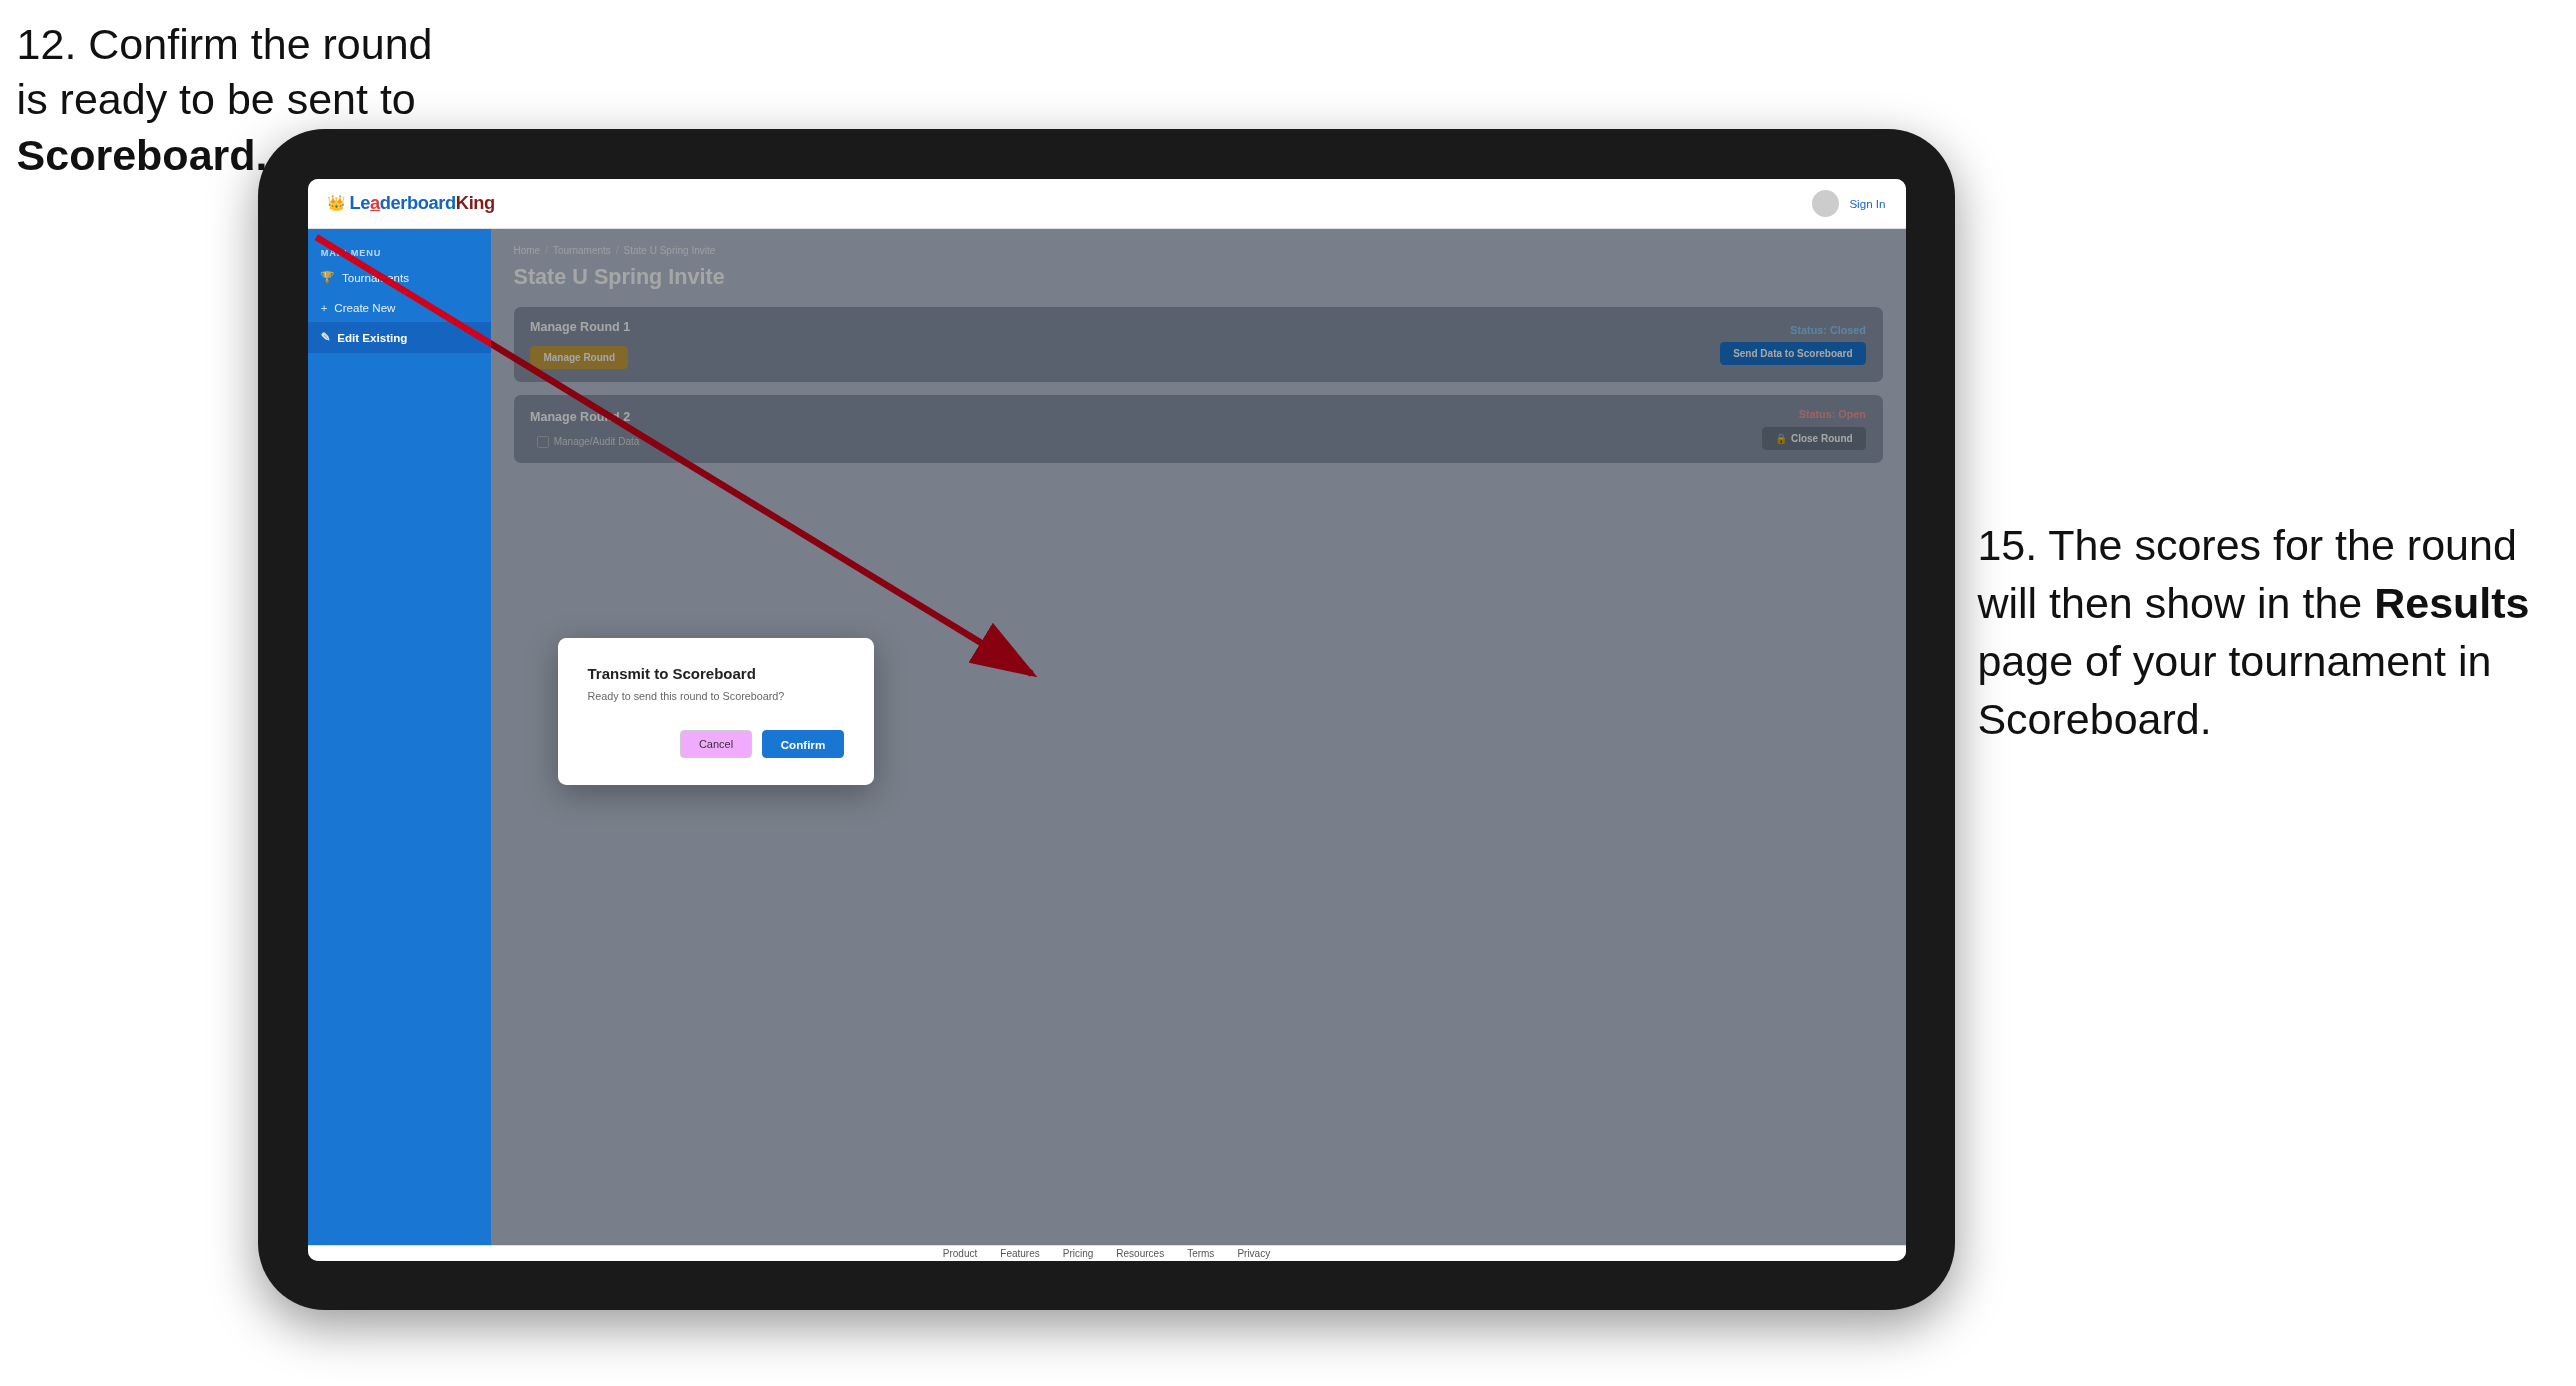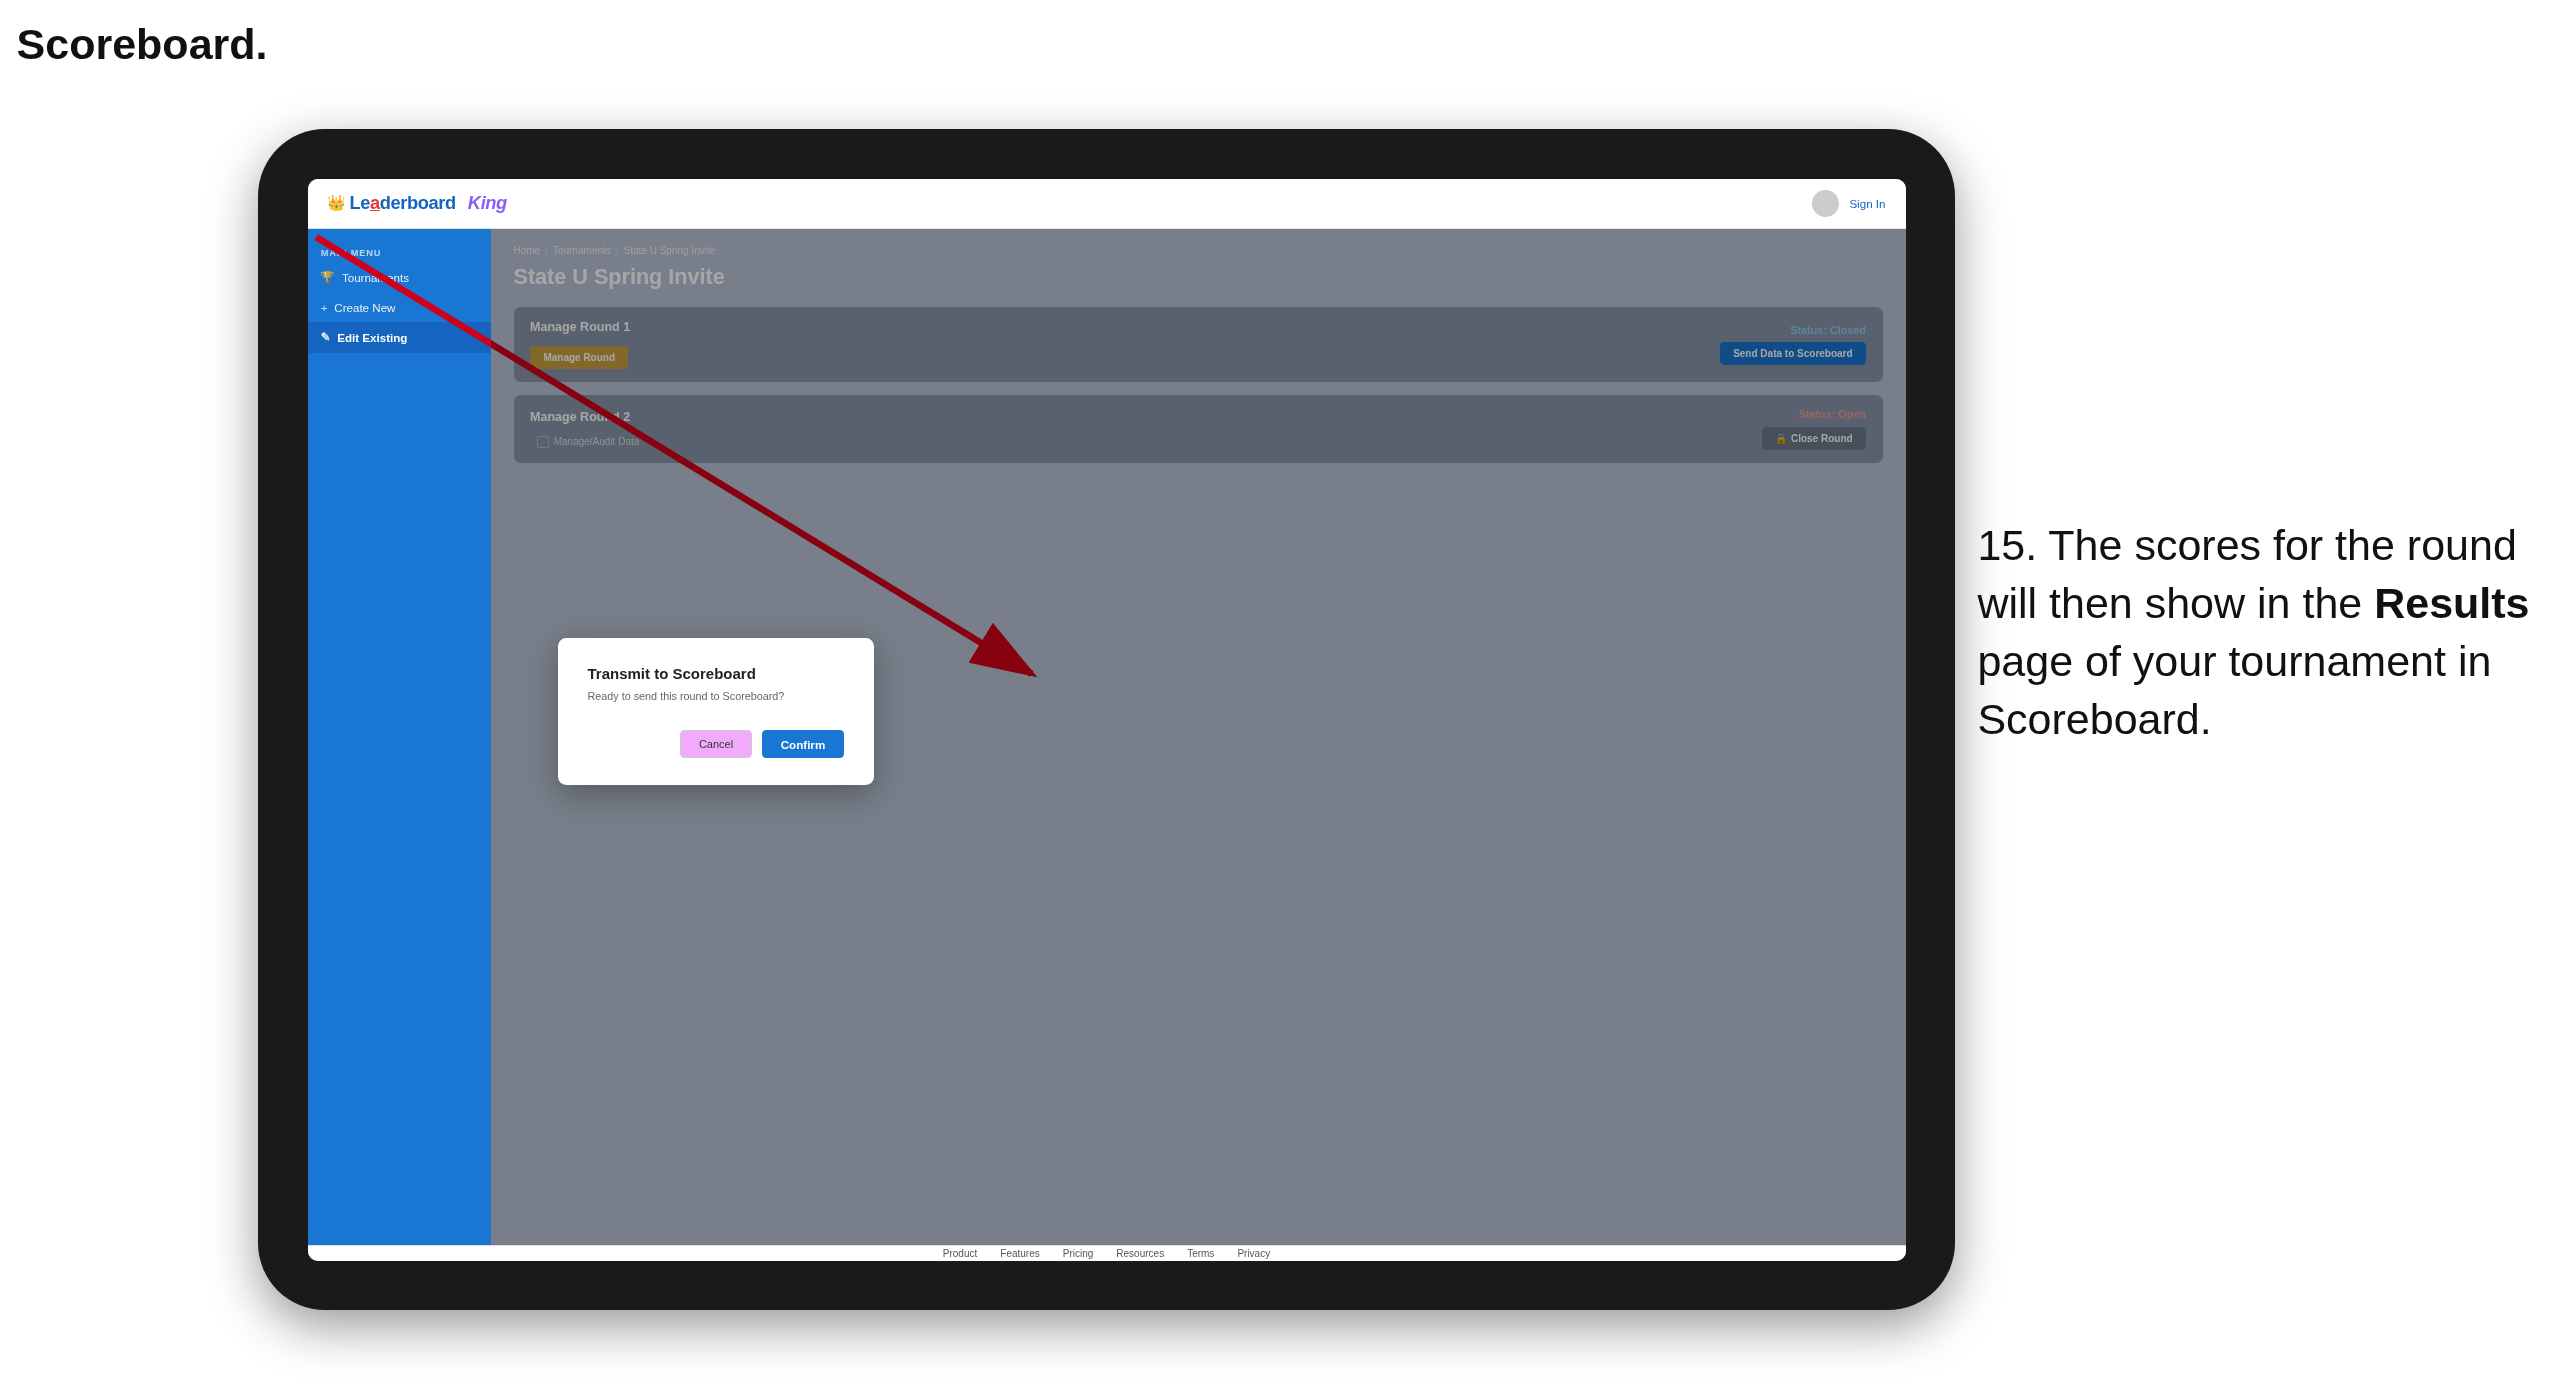--- a/index.html
+++ b/index.html
@@ -93,23 +93,21 @@
       display: flex;
       align-items: center;
     }
     .logo-text {
       font-size: 18.3px;
       font-weight: 800;
       color: #1565c0;
       letter-spacing: -0.4px;
     }
     .logo-text span.king {
-      font-style: italic;
-      color: #8b5cf6;
-      margin-left: 12px;
+      color: #7f1d1d;
     }
     .logo-crown {
       color: #f5a623;
       font-size: 15px;
       margin-right: 3.3px;
     }
 
     .nav-right {
       display: flex;
       align-items: center;
@@ -361,20 +359,22 @@
       height: 11.6px;
       background: transparent;
       border: 0.8px solid #bbb;
       border-radius: 1.7px;
     }
   </style>
 </head>
 <body>
 
 <div class="annotation-top-left">
+  <span style="white-space: pre-line; display: block;">12. Confirm the round
+is ready to be sent to</span>
   <strong>Scoreboard.</strong>
 </div>
 
 <div class="annotation-bottom-right">
   <span>15. The scores for the round will then show in the </span>
   <strong>Results</strong>
   <span> page of your tournament in Scoreboard.</span>
 </div>
 
 <svg class="arrows-overlay" viewBox="0 0 3096 1666" width="2576" height="1386">

